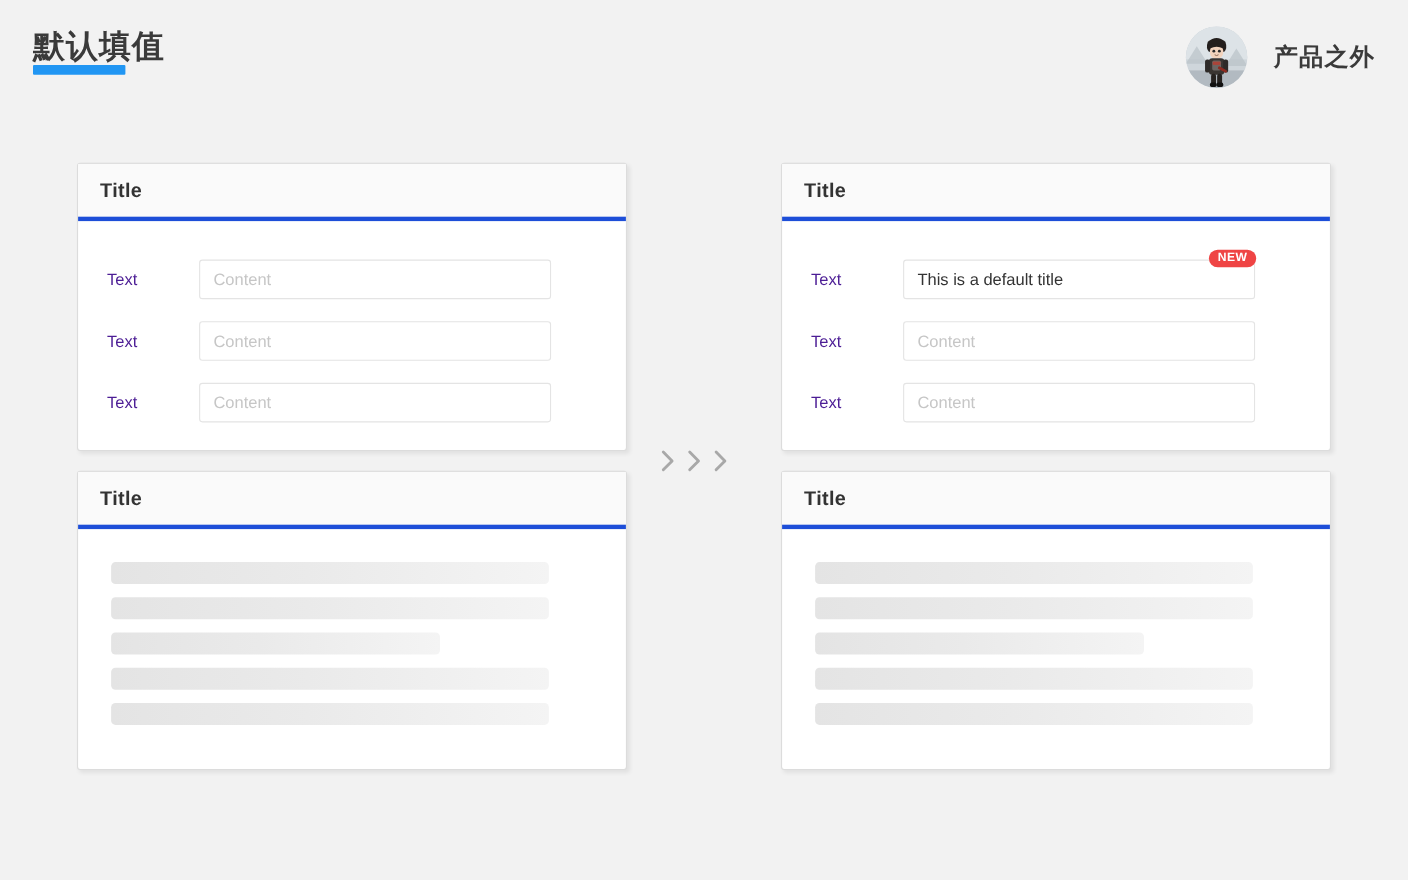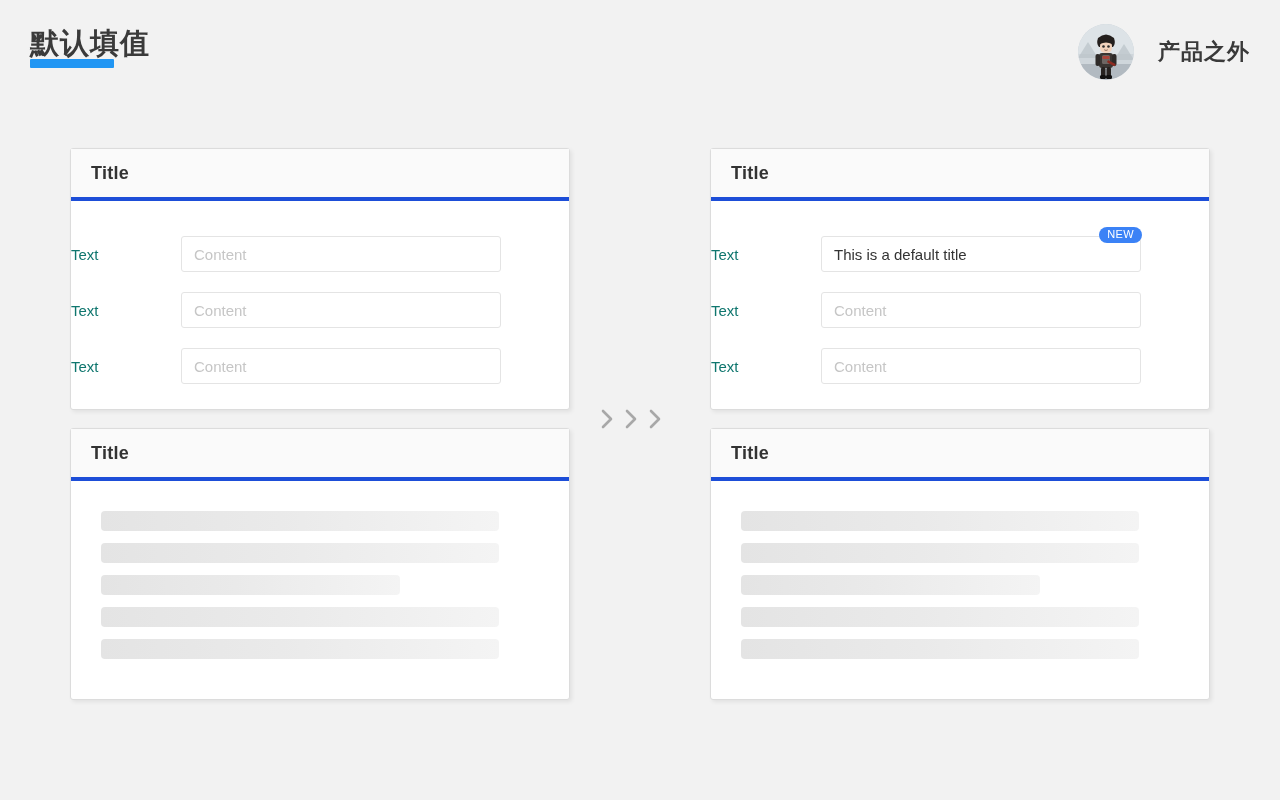--- a/index.html
+++ b/index.html
@@ -63,45 +63,45 @@
     letter-spacing:0.3px;
   }
   .card-body { padding:0; position:relative; }
 
   
   .form-row {
     display:flex; align-items:center;
     height:36px; position:relative;
   }
   .form-label {
-    width:110px; text-align:left; padding-right:30px;
-    font-size:15px; color:#0f766e;
+    width:110px; text-align:center; padding-right:30px;
+    font-size:15px; color:#4c1d95;
     flex:none;
   }
   .field {
     position:relative; flex:none;
     height:36px;
   }
   .text-input {
     width:100%; height:36px;
     border:1px solid #e4e4e4;
     border-radius:3px;
     background:#ffffff;
     font-family:inherit; font-size:15px; color:#333333;
     padding:16px 12px;
     outline:none;
   }
   .text-input::placeholder { color:#c6c6c6; }
 
   .new-badge {
     position:absolute;
     top:-9px; right:-1px;
-    background:#3b82f6;
+    background:#ef4444;
     color:#ffffff;
-    font-size:11px; font-weight:normal;
+    font-size:11px; font-weight:bold;
     letter-spacing:0.4px;
     padding:2px 8px 3px 8px;
     border-radius:9px;
     line-height:1;
     z-index:5;
     white-space:nowrap;
   }
 
   
   .skeleton-wrap { padding:30px 0 0 0; }

